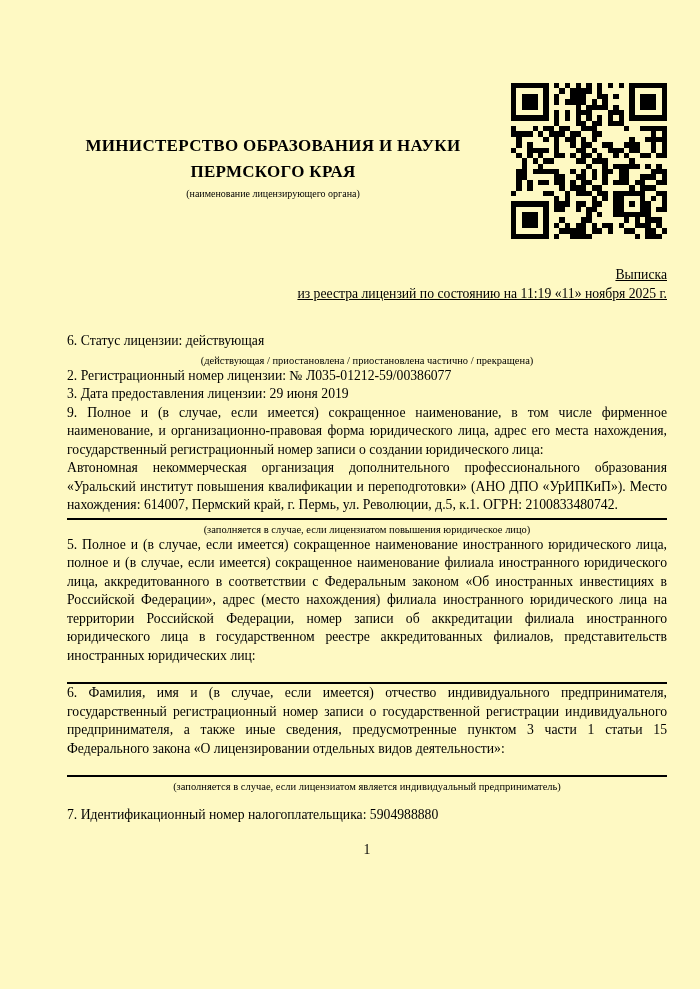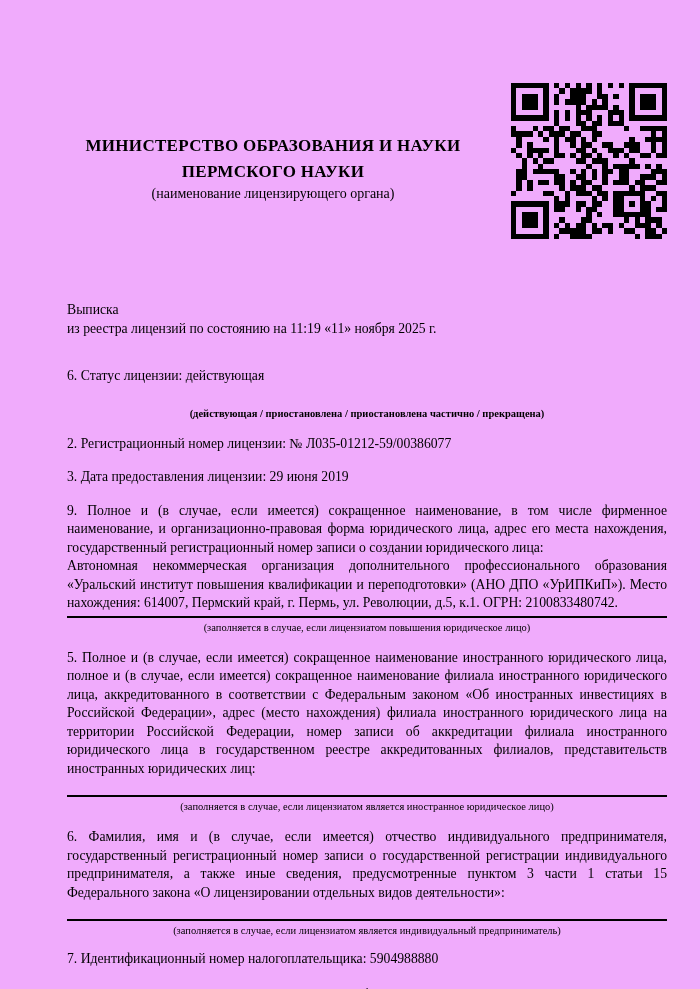--- a/index.html
+++ b/index.html
@@ -4,21 +4,21 @@
 <style>
   html, body {
     margin: 0;
     padding: 0;
     background: #ffffff;
   }
   .page {
     position: relative;
     width: 700px;
     height: 989px;
-    background: #f0abfc;
+    background: #fef9c3;
     color: #000000;
     font-family: "Liberation Serif", "DejaVu Serif", serif;
     font-size: 13.7px;
     line-height: 18.5px;
     box-sizing: border-box;
     padding: 83px 33px 0 67px;
     overflow: hidden;
   }
   .content { width: 600px; }
 
@@ -35,52 +35,53 @@
     margin-top: 50px;
     text-align: center;
   }
   .ministry-title {
     font-weight: bold;
     font-size: 17px;
     line-height: 26px;
     letter-spacing: 0.3px;
   }
   .ministry-caption {
-    font-size: 14px;
+    font-size: 10px;
     line-height: 14px;
     margin-top: 2px;
   }
   .qr-box {
     width: 156px;
     height: 156px;
     flex: 0 0 auto;
   }
   .qr-box svg { display: block; }
 
   
   .doc-title {
-    margin-top: 61px;
-    text-align: left;
+    margin-top: 26px;
+    text-align: right;
     line-height: 19px;
+    text-decoration: underline;
   }
 
   
-  .item { margin-top: 15px; }
+  .item { }
   .item-label, .item-value {
     text-align: justify;
     margin: 0;
   }
   .item-first { margin-top: 29px; }
   .caption {
     font-size: 10.5px;
     line-height: 13px;
     text-align: center;
     margin: 0;
   }
-  .caption-under-label { margin-top: 21px; font-weight: bold; }
+  .caption-under-label { margin-top: 3px; }
   .rule {
     border: none;
     border-top: 2px solid #000000;
     margin: 0;
   }
   .rule-tight { margin-top: 3px; }
   .rule-spaced { margin-top: 17px; }
   .rule + .caption { margin-top: 3px; }
 
   .item7 { margin-top: 13px; }
@@ -92,21 +93,21 @@
   }
 </style>
 </head>
 <body>
 
 <div class="page">
 
   <div class="header-row">
     <div class="ministry-block">
       <div class="ministry-title">МИНИСТЕРСТВО ОБРАЗОВАНИЯ И НАУКИ</div>
-      <div class="ministry-title">ПЕРМСКОГО НАУКИ</div>
+      <div class="ministry-title">ПЕРМСКОГО КРАЯ</div>
       <div class="ministry-caption">(наименование лицензирующего органа)</div>
     </div>
     <div class="qr-box">
         <svg width="156" height="156" viewBox="0 0 29 29" shape-rendering="crispEdges" fill="#000000">
           <rect x="0" y="0" width="1" height="1"></rect>
           <rect x="1" y="0" width="1" height="1"></rect>
           <rect x="2" y="0" width="1" height="1"></rect>
           <rect x="3" y="0" width="1" height="1"></rect>
           <rect x="4" y="0" width="1" height="1"></rect>
           <rect x="5" y="0" width="1" height="1"></rect>
@@ -553,21 +554,20 @@
     <div class="item">
       <p class="item-label">9. Полное и (в случае, если имеется) сокращенное наименование, в том числе фирменное наименование, и организационно-правовая форма юридического лица, адрес его места нахождения, государственный регистрационный номер записи о создании юридического лица:</p>
       <p class="item-value">Автономная некоммерческая организация дополнительного профессионального образования «Уральский институт повышения квалификации и переподготовки» (АНО ДПО «УрИПКиП»). Место нахождения: 614007, Пермский край, г. Пермь, ул. Революции, д.5, к.1. ОГРН: 2100833480742.</p>
       <hr class="rule rule-tight">
       <p class="caption">(заполняется в случае, если лицензиатом повышения юридическое лицо)</p>
     </div>
 
     <div class="item">
       <p class="item-label">5. Полное и (в случае, если имеется) сокращенное наименование иностранного юридического лица, полное и (в случае, если имеется) сокращенное наименование филиала иностранного юридического лица, аккредитованного в соответствии с Федеральным законом «Об иностранных инвестициях в Российской Федерации», адрес (место нахождения) филиала иностранного юридического лица на территории Российской Федерации, номер записи об аккредитации филиала иностранного юридического лица в государственном реестре аккредитованных филиалов, представительств иностранных юридических лиц:</p>
       <hr class="rule rule-spaced">
-      <p class="caption">(заполняется в случае, если лицензиатом является иностранное юридическое лицо)</p>
     </div>
 
     <div class="item">
       <p class="item-label">6. Фамилия, имя и (в случае, если имеется) отчество индивидуального предпринимателя, государственный регистрационный номер записи о государственной регистрации индивидуального предпринимателя, а также иные сведения, предусмотренные пунктом 3 части 1 статьи 15 Федерального закона «О лицензировании отдельных видов деятельности»:</p>
       <hr class="rule rule-spaced">
       <p class="caption">(заполняется в случае, если лицензиатом является индивидуальный предприниматель)</p>
     </div>
 
     <div class="item item7">
       <p class="item-label">7. Идентификационный номер налогоплательщика: 5904988880</p>

